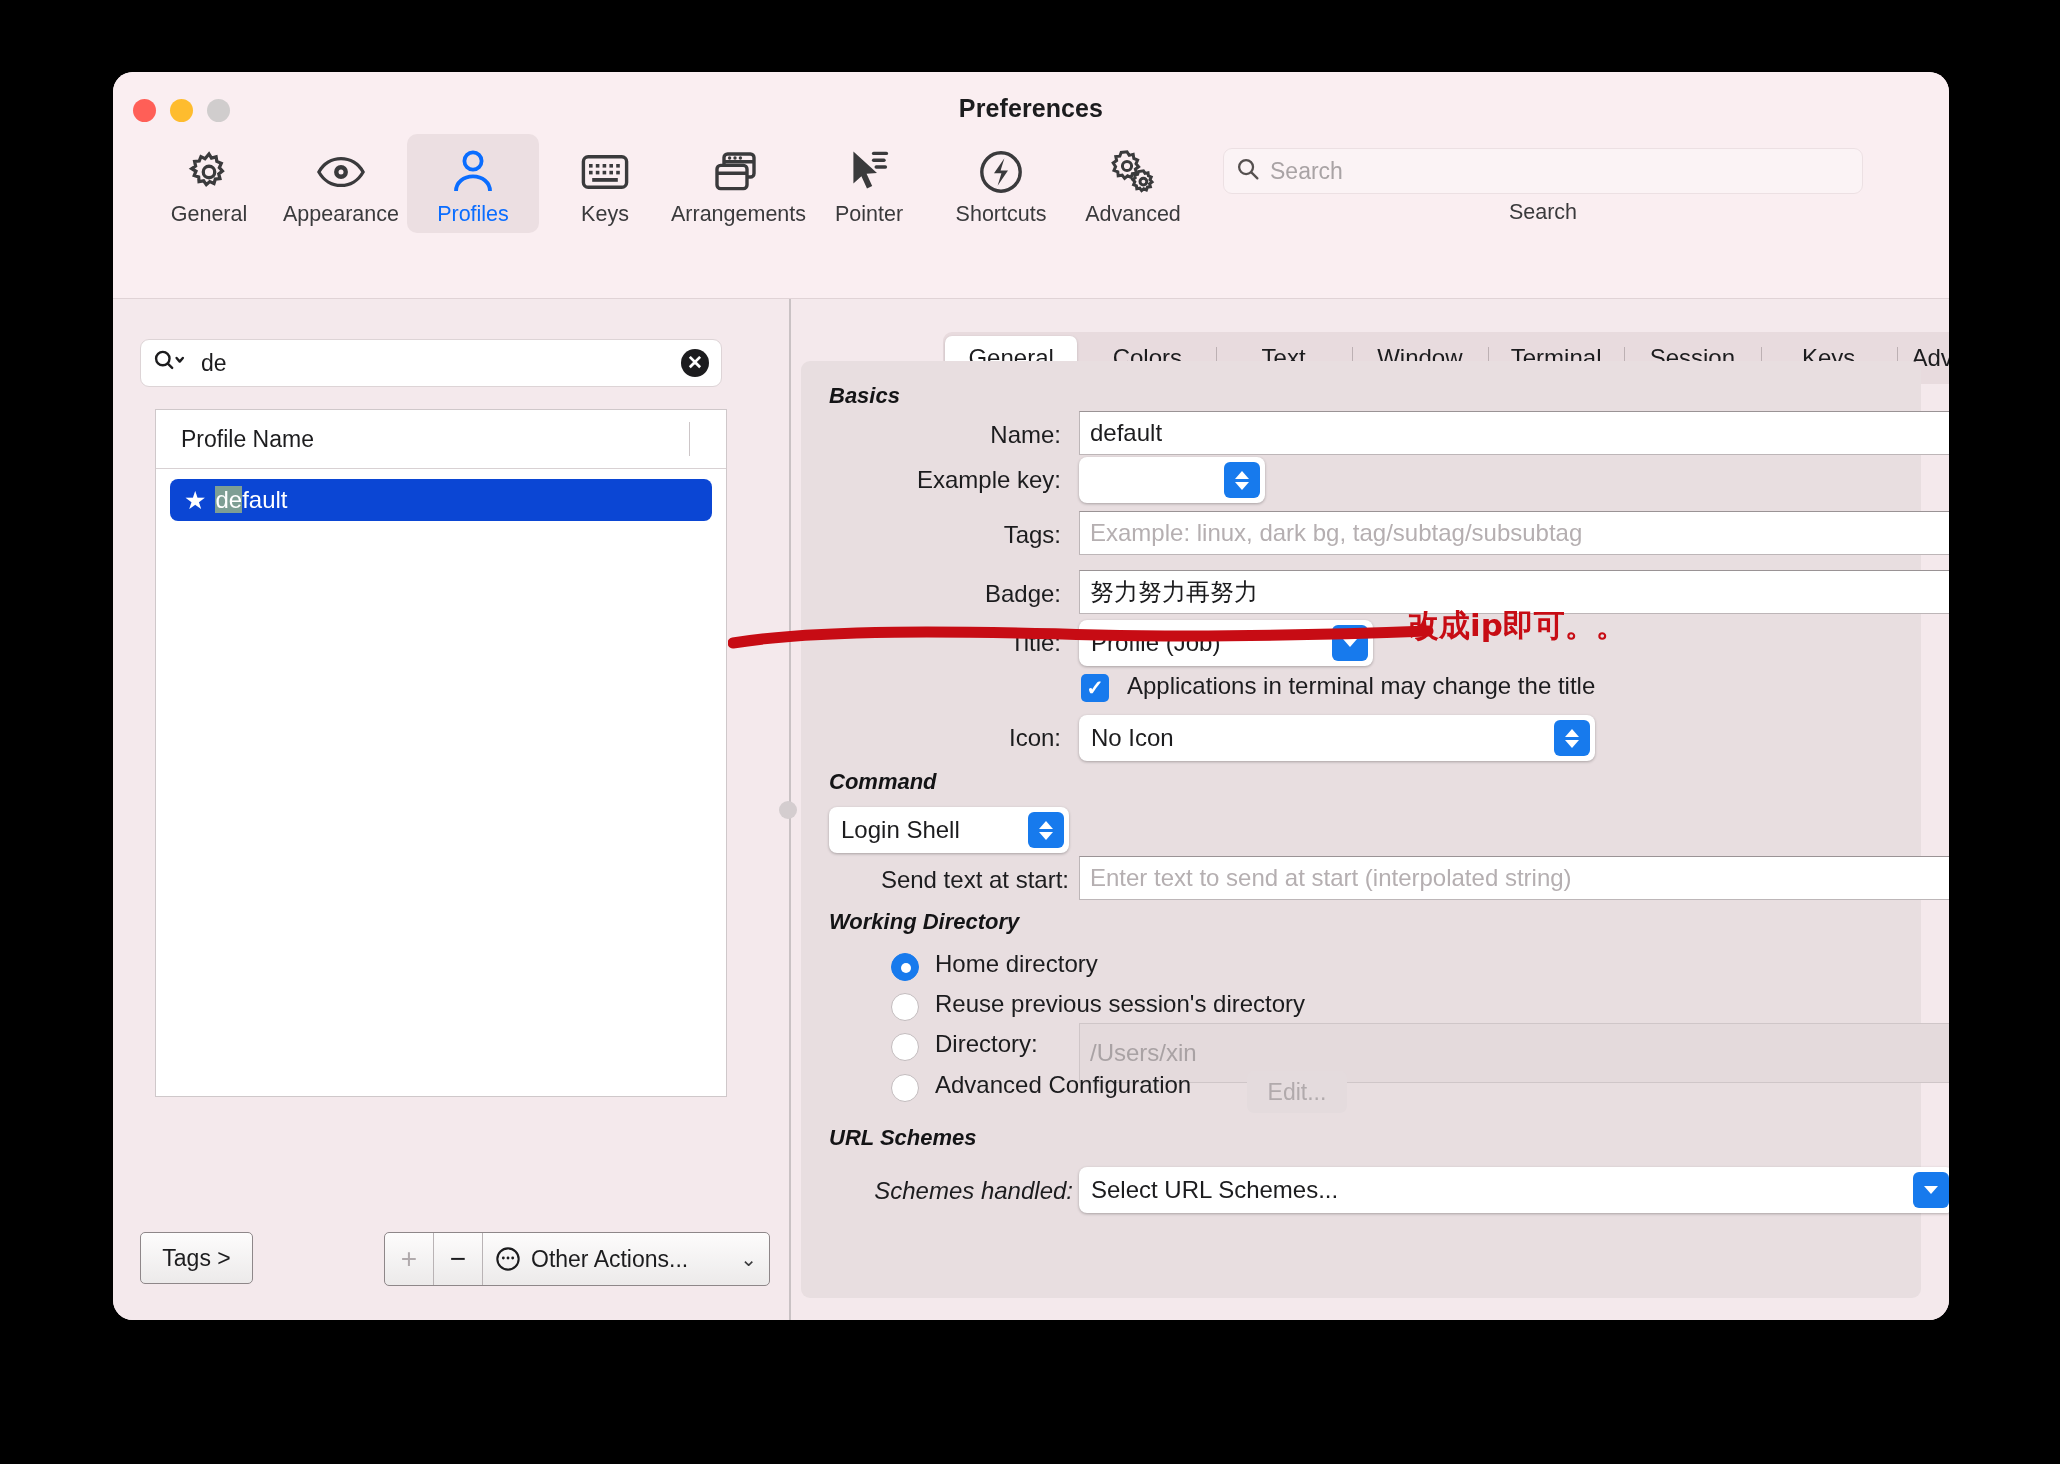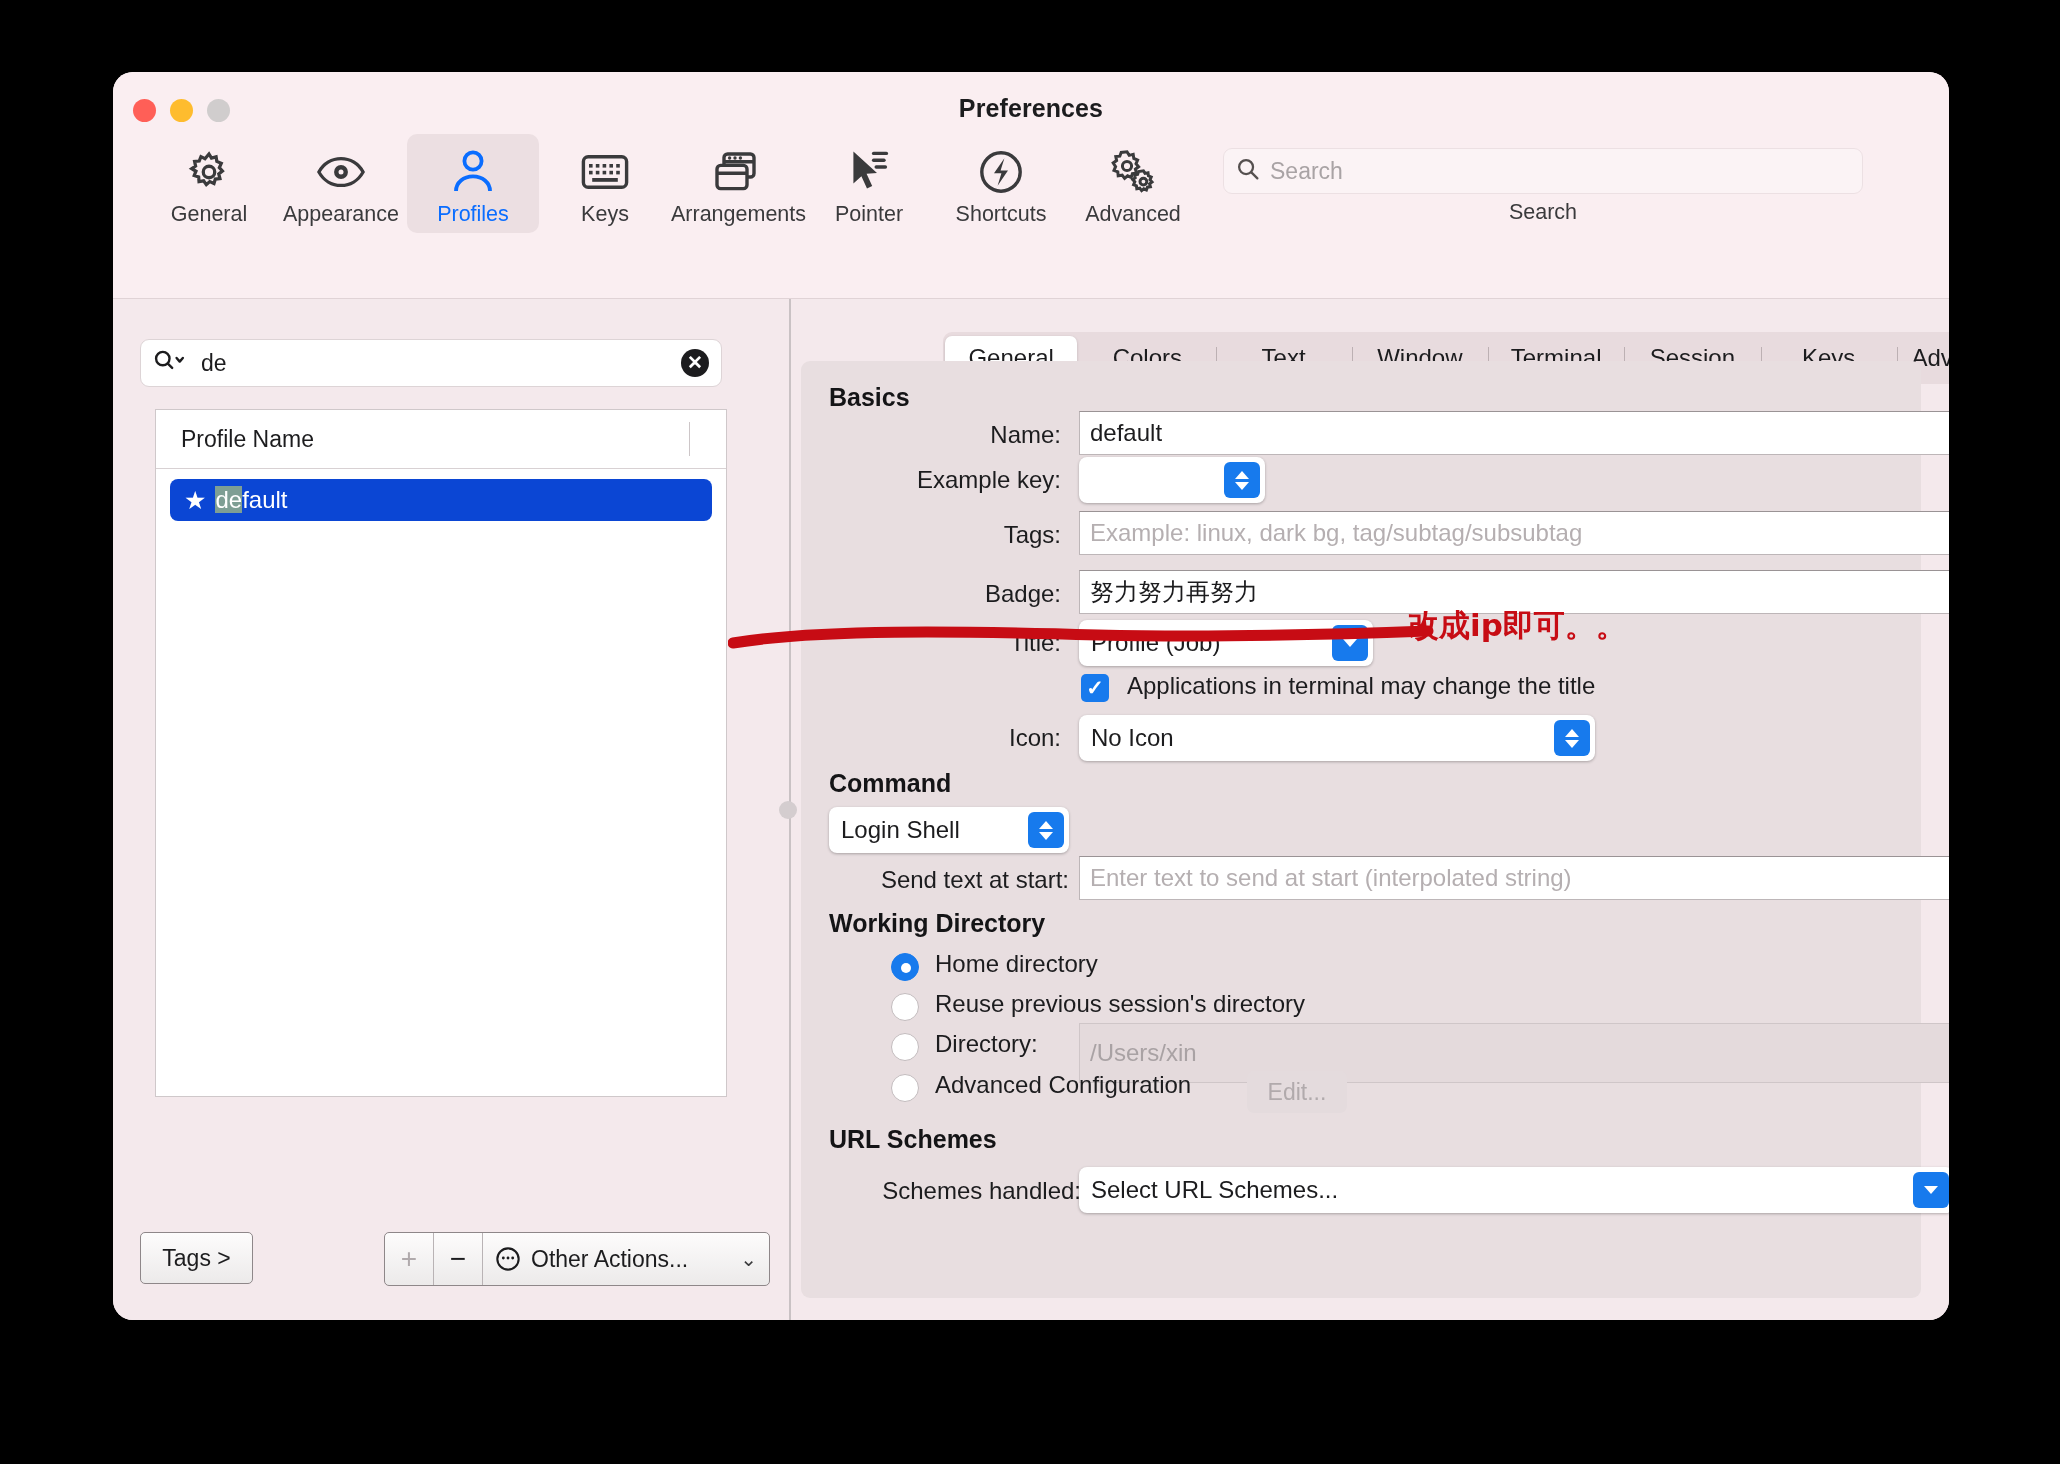--- a/index.html
+++ b/index.html
@@ -332,23 +332,24 @@
   #panel {
     position: absolute;
     left: 10px; top: 62px;
     right: 28px; bottom: 22px;
     background: #e8dee0;
     border-radius: 9px;
   }
 
   .sec-title {
     position: absolute;
-    font-size: 25px;
+    font-size: 22px;
     font-weight: bold;
     color: #141416;
+    font-style: italic;
   }
   .flabel {
     position: absolute;
     font-size: 24px;
     color: #1c1c1e;
     text-align: right;
   }
   .textfield {
     position: absolute;
     background: #ffffff;
@@ -733,21 +734,21 @@
 
         <div class="radio" style="left:90px; top:672px;"></div>
         <div class="optlabel" style="left:134px; top:669px;">Directory:</div>
         <div class="textfield readonly" style="left:278px; top:662px; width:875px; height:60px;">/Users/xin</div>
 
         <div class="radio" style="left:90px; top:713px;"></div>
         <div class="optlabel" style="left:134px; top:710px;">Advanced Configuration</div>
         <div class="btn disabled" style="left:446px; top:710px; width:100px;">Edit...</div>
 
         <div class="sec-title" style="left:28px; top:764px;">URL Schemes</div>
-        <div class="flabel" style="left:12px; top:816px; width:268px;">Schemes handled:</div>
+        <div class="flabel" style="left:4px; top:816px; width:268px;font-style:italic;">Schemes handled:</div>
         <div class="popup" style="left:278px; top:806px; width:875px;">
           <span>Select URL Schemes...</span>
           <span class="arrow-box single">
               <i class="chev-dn"></i>
             </span>
         </div>
 
       </div>
     </div>
   </div>

